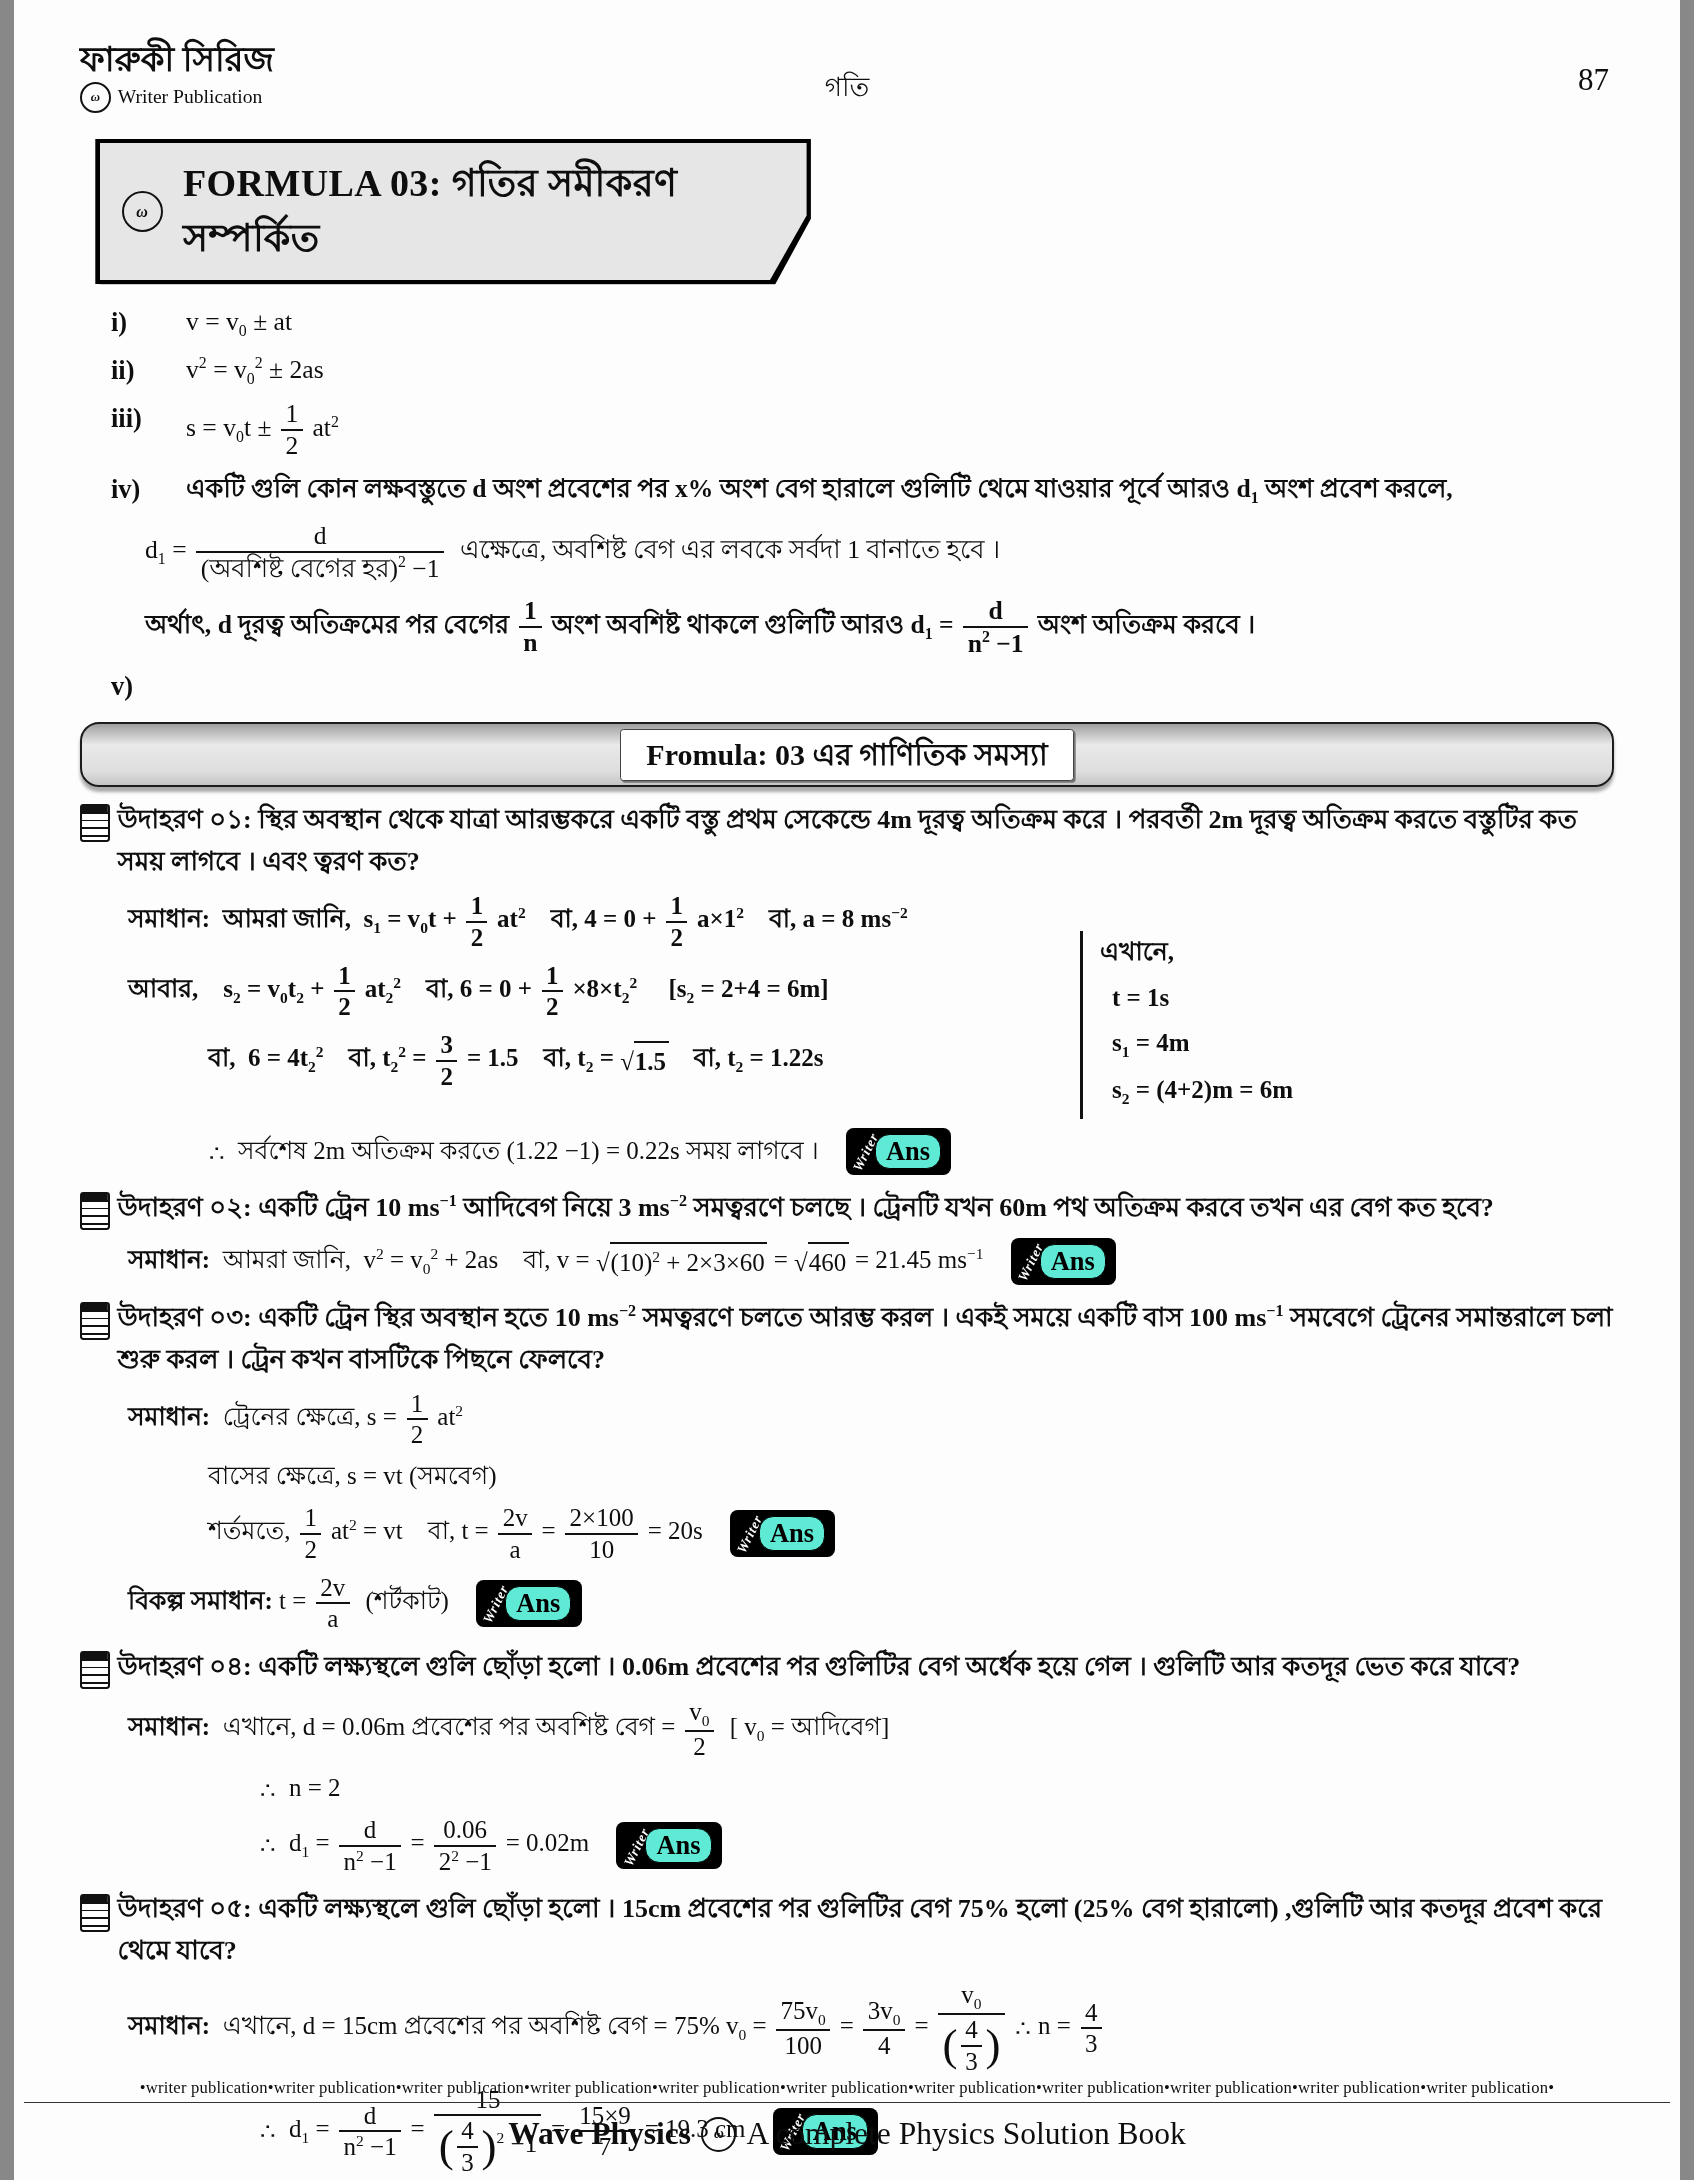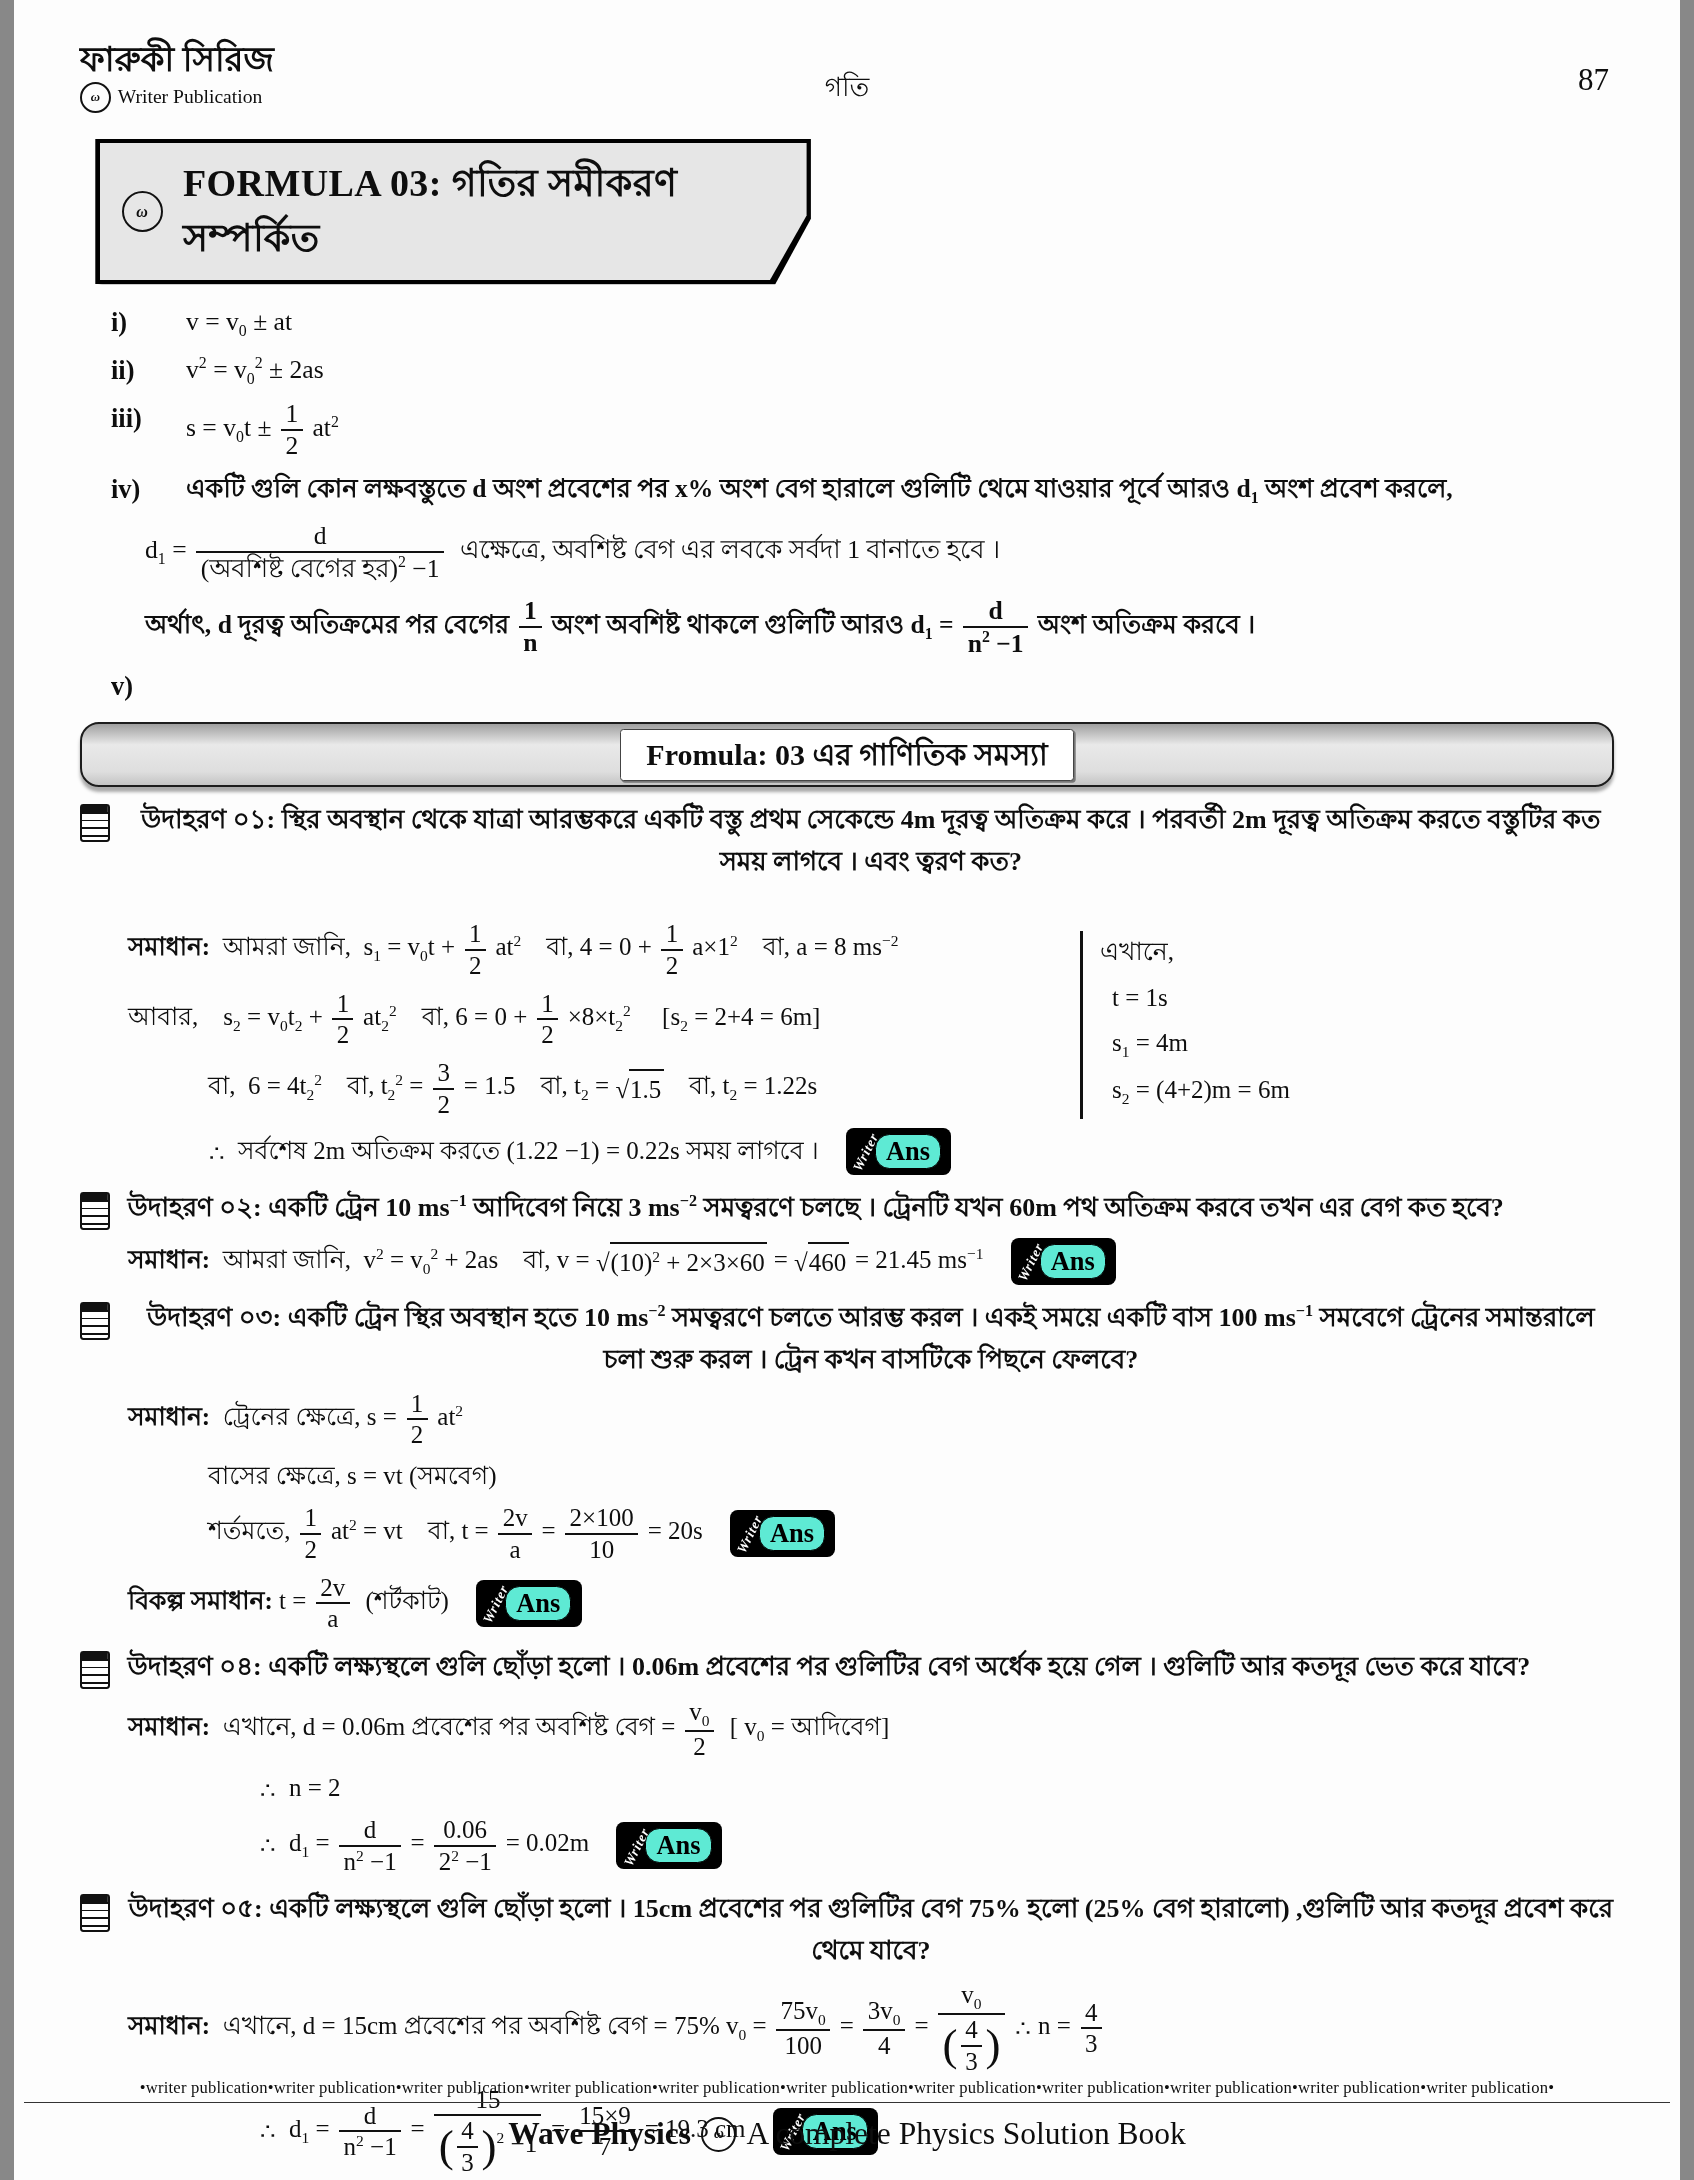--- a/index.html
+++ b/index.html
@@ -54,34 +54,34 @@
     margin:17px 0 6.8px 0;height:61px;border:2.6px solid #1c1c1c;border-radius:19px;
     background:linear-gradient(#9f9f9f,#e9e9e9 34%,#dedede 78%,#c4c4c4);
     display:flex;align-items:center;justify-content:center;box-shadow:0 4.3px 3.4px #aaa;
   }
   .sbanner-inner{
     background:#fff;border:1.7px solid #444;border-radius:3.4px;
     padding:3.4px 25.6px;font-size:30px;font-weight:bold;box-shadow:1.7px 1.7px 0 #777;
   }
   
   .ex{margin-top:12px;}
-  .ex-head{display:flex;gap:18px;align-items:flex-start;text-align:center;}
+  .ex-head{display:flex;gap:8px;align-items:flex-start;}
   .note-icon{
     width:25.6px;height:34px;border:2.6px solid #111;border-radius:3.4px;margin-top:5.1px;flex:0 0 auto;
     background:
       linear-gradient(#111,#111) 50% 0/100% 6px no-repeat,
       repeating-linear-gradient(#fff 0 6px,#111 6px 7.7px);
   }
   .ex-title{font-weight:bold;font-size:26px;line-height:1.6;}
   .sol{margin:8.5px 0 0 48px;font-size:25px;}
   .sol-ind1{margin-left:128px;}
   .sol-ind2{margin-left:179px;}
   .ansline{display:flex;align-items:center;gap:5.1px;}
   
-  .ex1-cols{display:flex;align-items:flex-end;}
+  .ex1-cols{display:flex;align-items:flex-start;font-weight:bold;}
   .ex1-left{width:963px;flex:0 0 auto;}
   .givens{border-left:3.4px solid #111;padding-left:29px;margin-left:37px;font-size:25px;padding-top:1.7px;margin-top:48px;}
   .givens .g{margin:8.5px 0;}
   .givens .gt{margin:1.7px 0 10.2px -12px;}
   
   .stamp{
     display:inline-flex;align-items:center;background:#000;border-radius:7.7px;
     padding:6px 10.2px 6px 29px;position:relative;vertical-align:middle;margin-left:22px;flex:0 0 auto;
   }
   .stamp .w{

